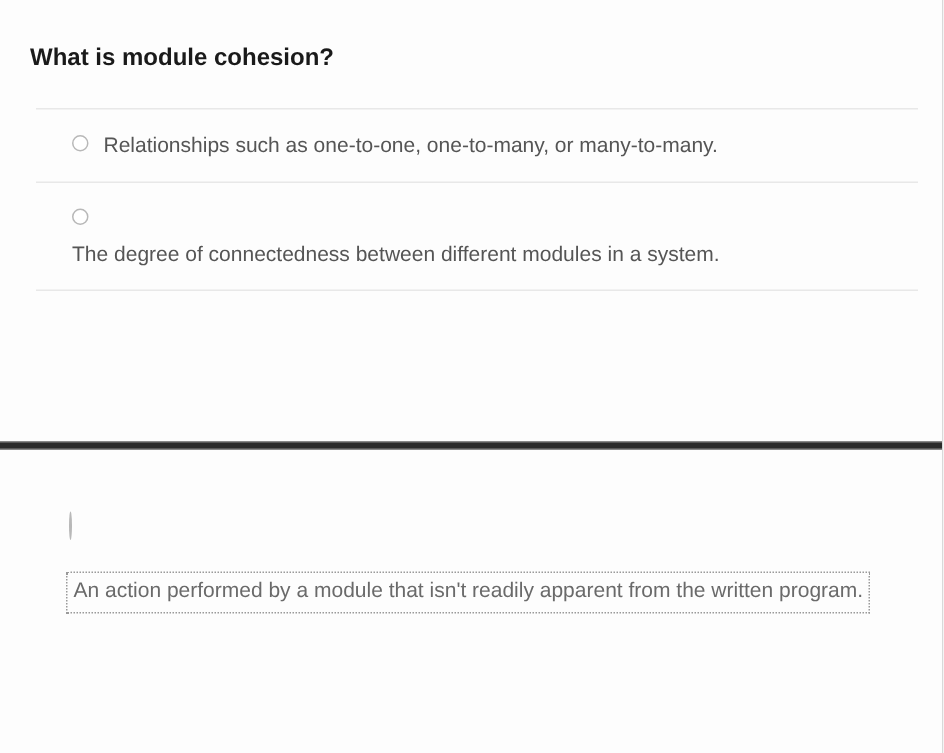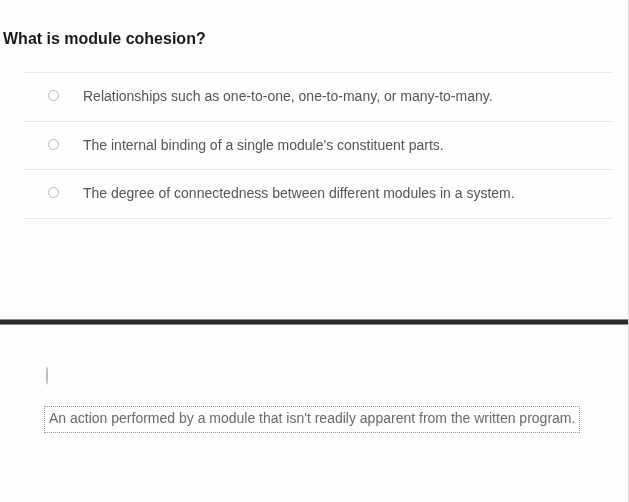--- a/index.html
+++ b/index.html
@@ -13,34 +13,34 @@
   }
   .wrap {
     border-right: 1px solid #d9d9d9;
     height: 502px;
     padding: 0;
   }
   .q-title {
     font-size: 16px;
     font-weight: bold;
     color: #1a1a1a;
-    padding: 30px 0 24px 3px;
+    padding: 30px 0 24px 20px;
   }
   .options {
     padding: 0 16px 0 24px;
   }
   .opt {
     border-top: 1px solid #e8e8e8;
     padding: 14px 8px 14px 24px;
     display: flex;
     align-items: flex-start;
-    gap: 24px;
+    gap: 10px;
     text-align: right;
   }
-  .opt:last-of-type { border-bottom: 1px solid #e8e8e8; }
+  .opt:last-of-type { border-bottom: 1px solid #e8e8e8; flex-direction: column; }
   .radio {
     width: 11px; height: 11px;
     border: 1px solid #b8b8b8;
     border-radius: 50%;
     flex: 0 0 auto;
     margin-top: 3px;
     background: #fff;
   }
   .opt-text {
     font-size: 14px;
@@ -81,24 +81,20 @@
 
   <div class="q-title">What is module cohesion?</div>
 
   <div class="options">
     <div class="opt">
       <span class="radio"></span>
       <span class="opt-text">Relationships such as one-to-one, one-to-many, or many-to-many.</span>
     </div>
     <div class="opt">
       <span class="radio"></span>
-      <span class="opt-text">The internal binding of a single module's constituent parts.</span>
-    </div>
-    <div class="opt">
-      <span class="radio"></span>
       <span class="opt-text">The degree of connectedness between different modules in a system.</span>
     </div>
   </div>
 
   <div class="divider"></div>
 
   <div class="second">
     <div class="sel-radio-row">
       <span class="radio"></span>
     </div>

